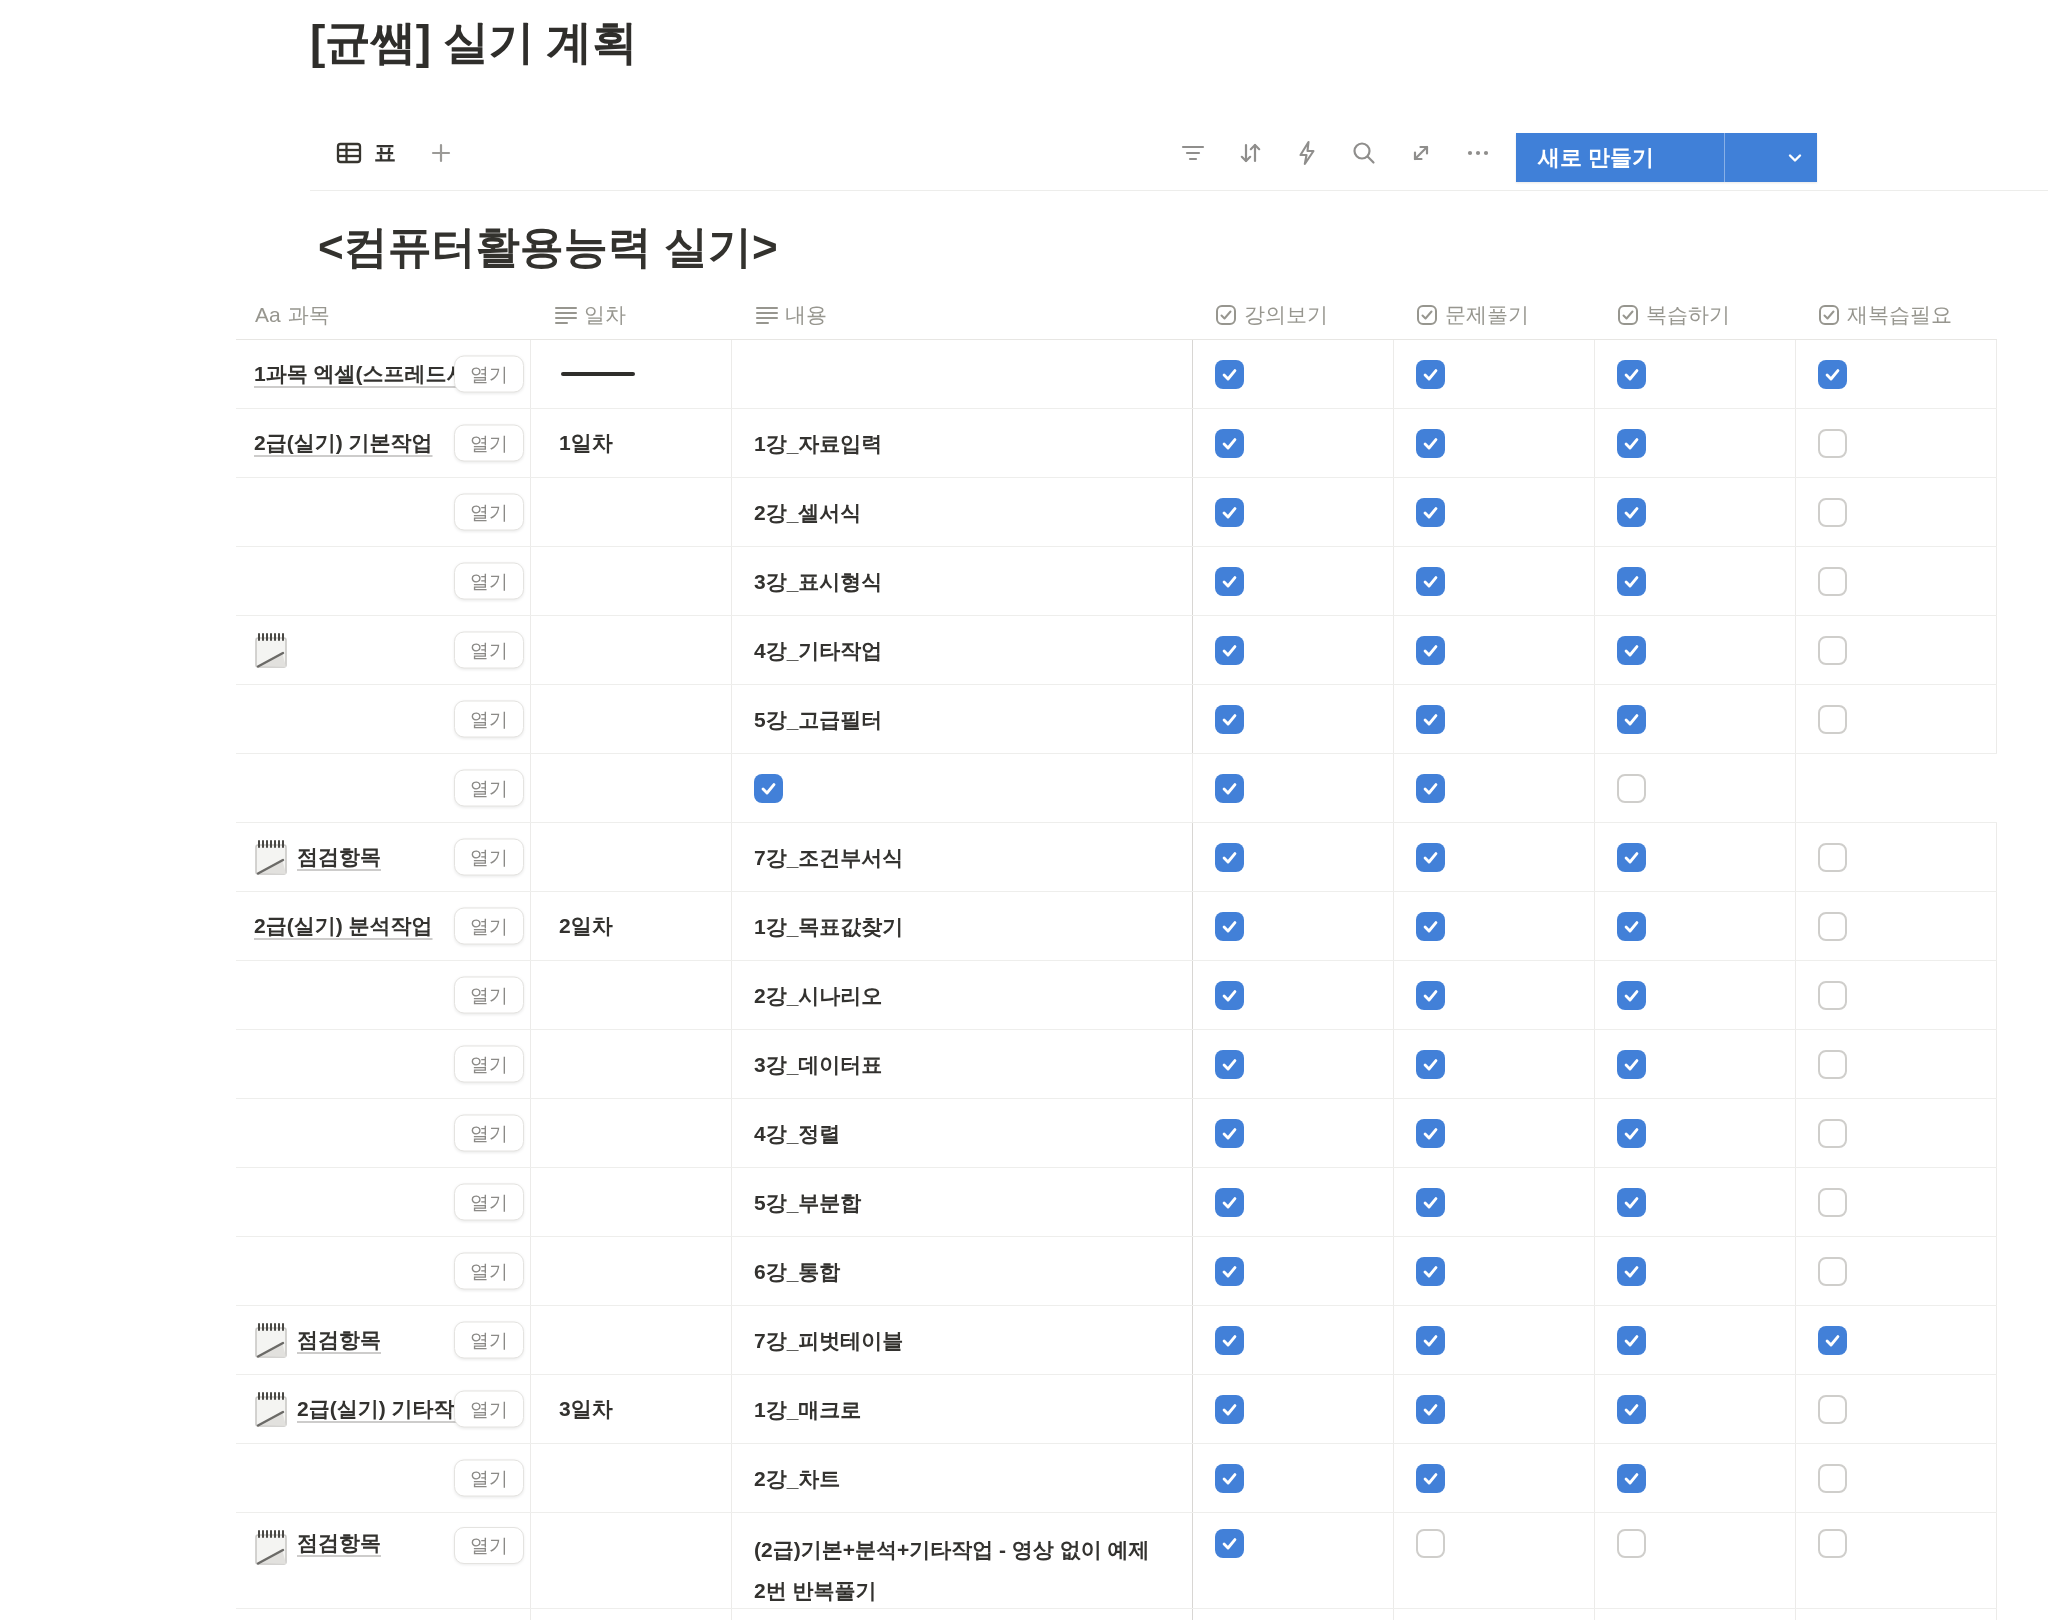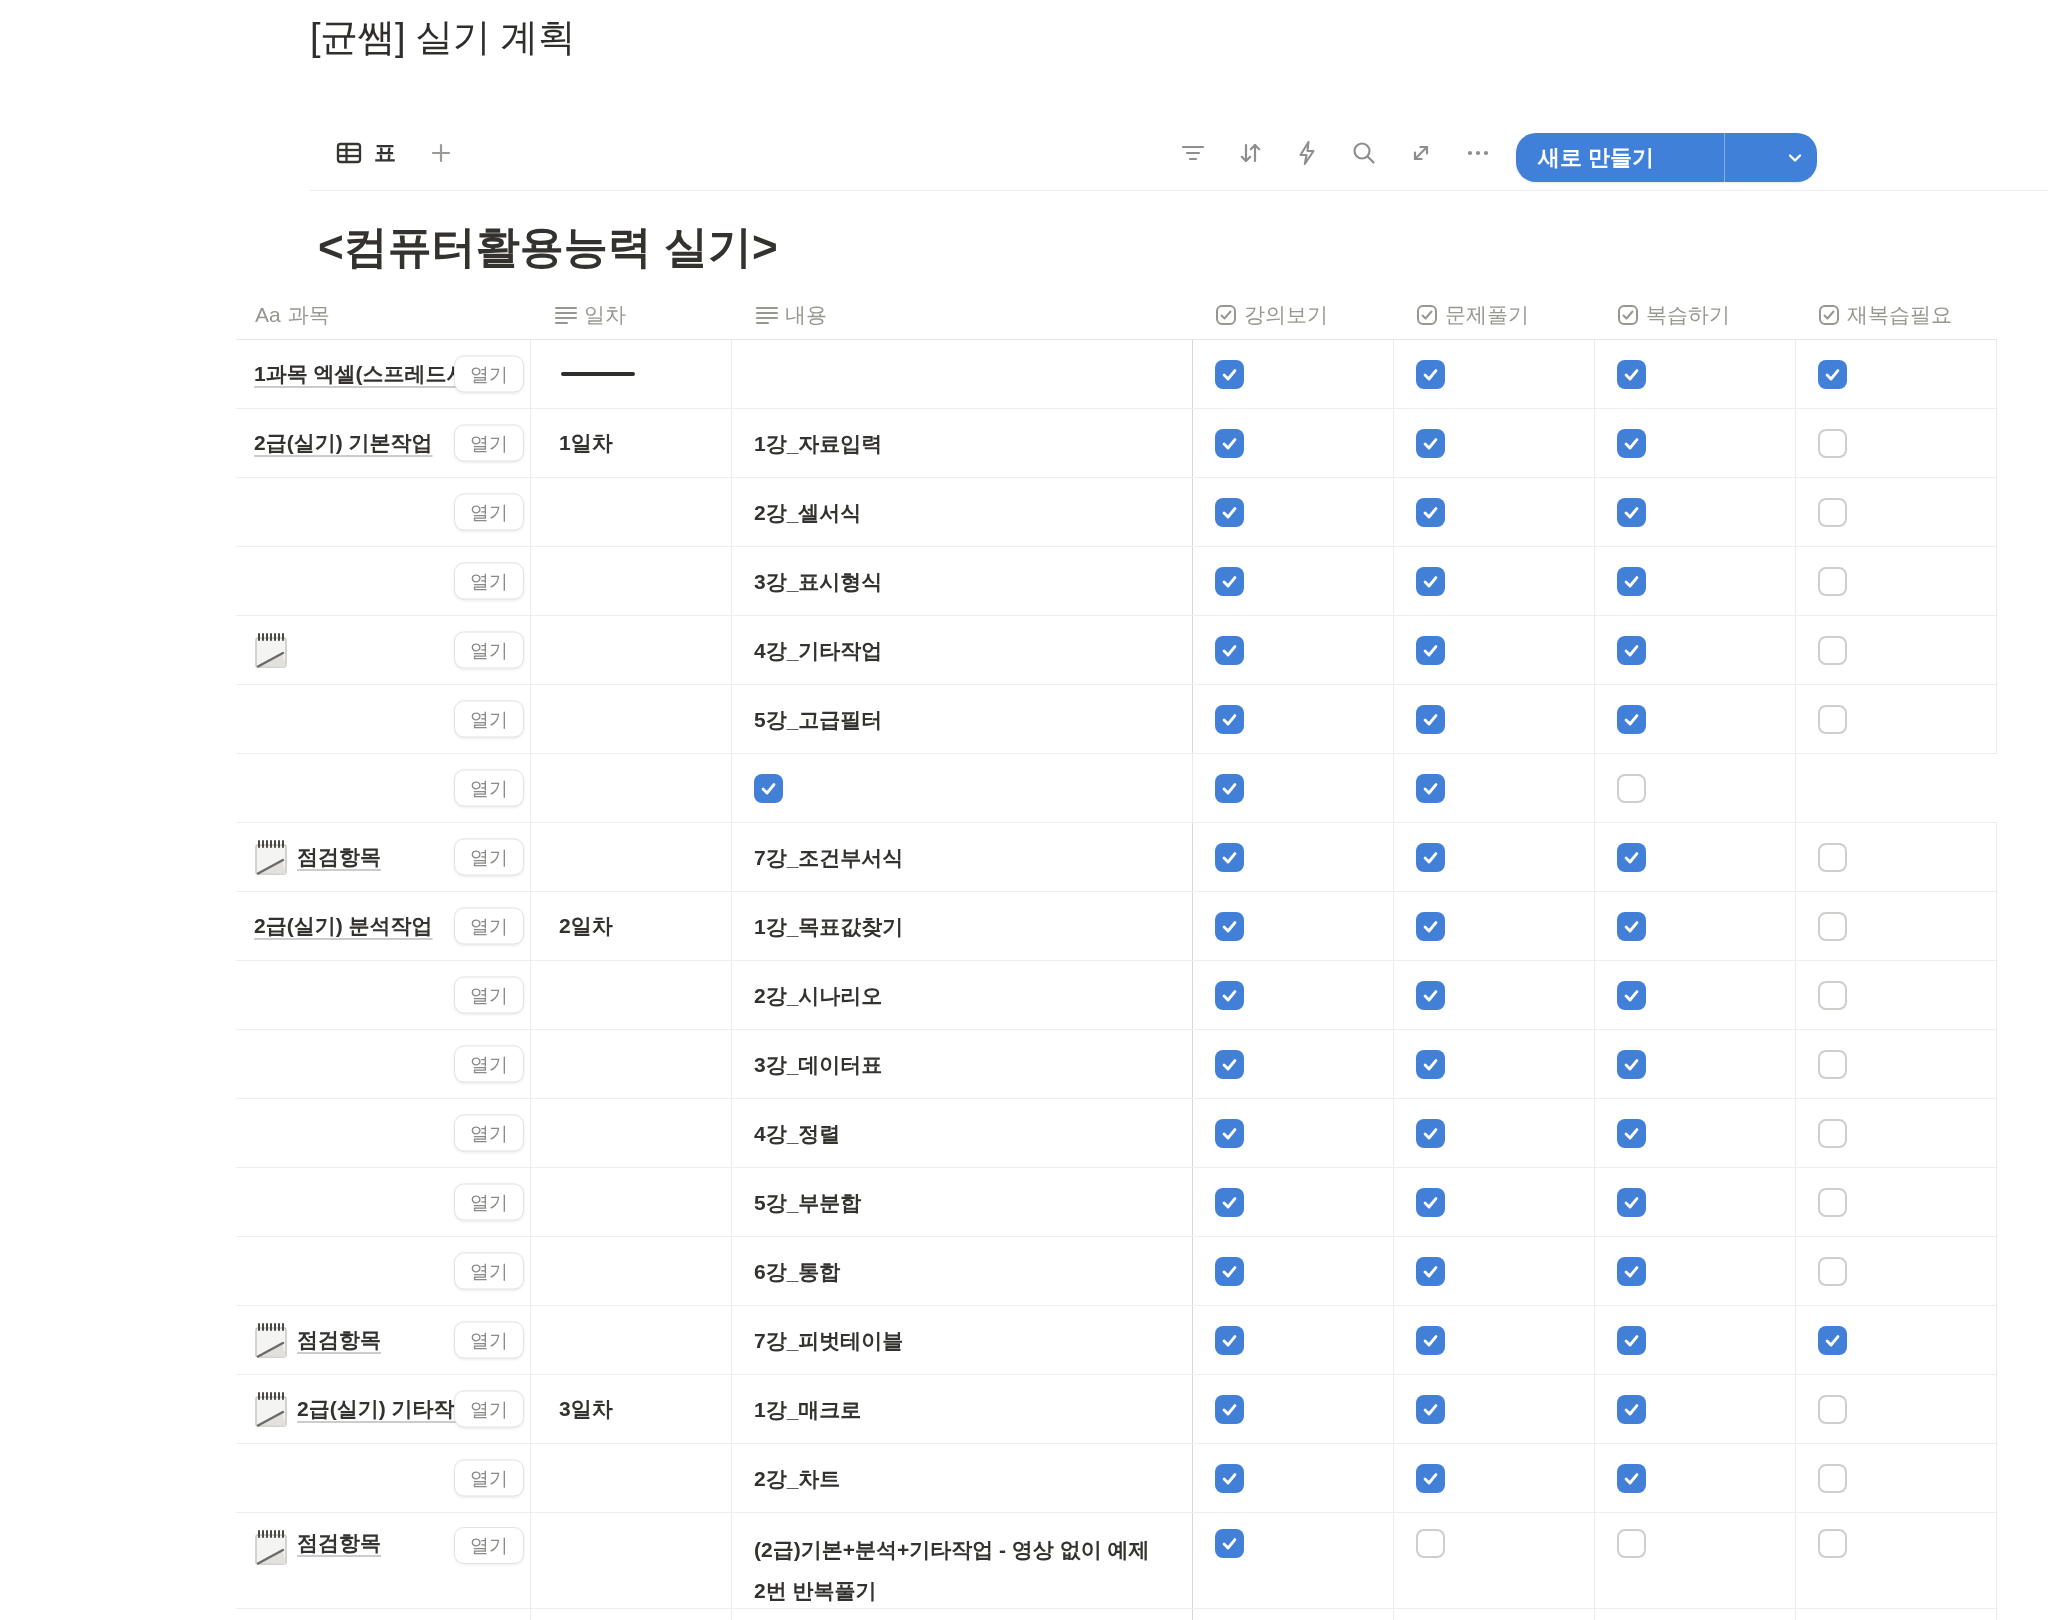--- a/index.html
+++ b/index.html
@@ -1,30 +1,30 @@
 <!DOCTYPE html>
 <html><head>
 <meta charset="utf-8">
 <style>
   html,body{margin:0;padding:0;}
   body{
     width:2048px;height:1620px;position:relative;overflow:hidden;
     background:#ffffff;font-family:"Liberation Sans",sans-serif;color:#34332f;
   }
   
-  .page-title{position:absolute;left:310px;top:12px;font-size:38px;font-weight:400;color:#2f2e2b;letter-spacing:-0.5px;}
+  .page-title{position:absolute;left:310px;top:12px;font-size:46px;font-weight:700;color:#2f2e2b;letter-spacing:-0.5px;}
   
   .toolbar-left{position:absolute;left:334px;top:138px;display:flex;align-items:center;gap:14px;}
   .view-tab{display:flex;align-items:center;gap:10px;cursor:pointer;}
   .view-tab .label{font-size:22px;font-weight:700;color:#343330;}
   .tb-plus{margin-left:16px;display:flex;align-items:center;}
   .toolbar-right{position:absolute;left:1178px;top:138px;display:flex;align-items:center;gap:27px;}
   .tb-icon{width:30px;height:30px;display:block;}
   .new-btn{position:absolute;left:1516px;top:133px;height:49px;display:flex;align-items:stretch;
-    background:#4080d8;border-radius:20px;overflow:hidden;box-shadow:0 1px 2px rgba(15,15,15,.1);gap:48px;}
+    background:#4080d8;border-radius:0;overflow:hidden;box-shadow:0 1px 2px rgba(15,15,15,.1);gap:48px;}
   .new-btn .main{display:flex;align-items:center;padding:0 22px;font-size:22px;font-weight:700;color:#ffffff;cursor:pointer;}
   .new-btn .sep{width:1px;background:rgba(255,255,255,.38);}
   .new-btn .chev{display:flex;align-items:center;justify-content:center;width:44px;cursor:pointer;}
   .toolbar-divider{position:absolute;left:310px;right:0;top:190px;height:1px;background:#ededeb;}
   
   .section-title{position:absolute;left:318px;top:218px;font-size:44px;font-weight:800;color:#33322e;}
   
   .table{position:absolute;left:236px;top:290px;width:1761px;}
   .trow,.thead{display:grid;grid-template-columns:295px 201px 461px 201px 201px 201px 201px;}
   .thead{height:49px;border-bottom:1px solid #e7e6e3;}

